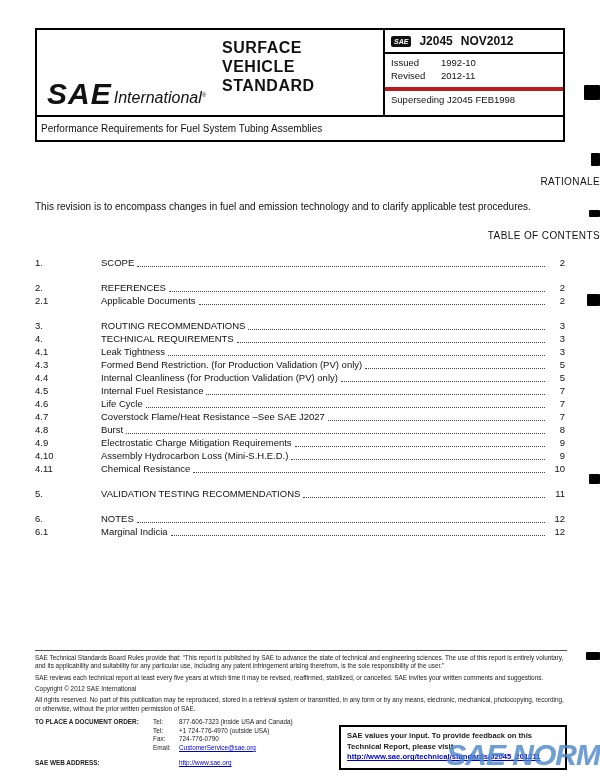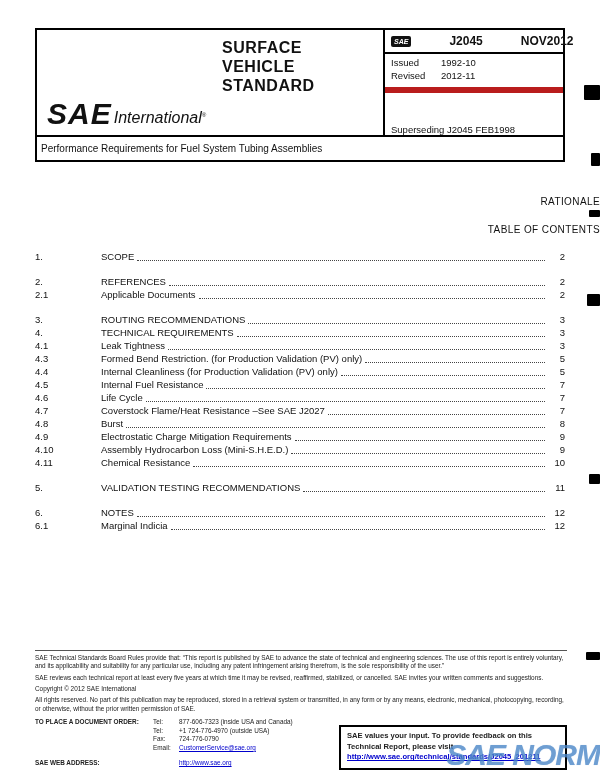--- a/index.html
+++ b/index.html
@@ -28,29 +28,29 @@
   .hdr-logo { width:175px; padding:16px 0 8px 10px; display:flex; align-items:flex-end; }
   .sae-big { font-size:30px; font-weight:700; font-style:italic; letter-spacing:1px; line-height:0.9; }
   .sae-intl { font-size:16px; font-style:italic; margin-left:2px; line-height:1.1; }
   .sae-reg { font-size:6px; vertical-align:super; }
   .hdr-doctype {
     flex:1; padding:8px 0 0 10px;
     font-size:16px; font-weight:700; line-height:1.2;
     letter-spacing:0.5px; white-space:pre-line;
   }
   .hdr-table { width:180px; border-left:2px solid #000; display:flex; flex-direction:column; }
-  .ht-r1 { border-bottom:2px solid #000; padding:4px 6px; display:flex; align-items:center; font-weight:700; font-size:12px;gap:30px; }
+  .ht-r1 { border-bottom:2px solid #000; padding:4px 6px; display:flex; align-items:center; font-weight:700; font-size:12px; }
   .sae-badge {
     display:inline-block; background:#111; color:#fff; font-size:7px; font-weight:700;
     font-style:italic; padding:2px 3px; border-radius:2px; margin-right:8px;
   }
   .ht-code { margin-right:8px; }
-  .ht-r2 { border-bottom:6px solid #b91c1c; padding:3px 6px 4px 6px; font-size:9.5px; line-height:1.35; }
+  .ht-r2 { border-bottom:4px solid #b91c1c; padding:3px 6px 4px 6px; font-size:9.5px; line-height:1.35; }
   .ht-r2 .lab { display:inline-block; width:50px; }
-  .ht-r3 { padding:3px 6px 0 6px; font-size:9.5px; flex:1;margin-top:28px; }
+  .ht-r3 { padding:3px 6px 10px 6px; font-size:9.5px; flex:1; }
   .hdr-subject { border-top:2px solid #000; text-align:left; font-size:10px; padding:6px 4px; }
 
   
   .center-head { text-align:right; font-size:10px; letter-spacing:0.4px; }
   .rationale-head { margin-top:34px; }
   .rationale-body { margin:13px 35px 0 35px; font-size:10px; line-height:1.3; }
   .toc-head { margin-top:17px; }
 
   .toc { margin:15px 35px 0 35px; }
   .toc-row { display:flex; align-items:flex-end; font-size:9.5px; line-height:13px; }
@@ -120,20 +120,21 @@
           <div><span class="lab">Issued</span><span>1992-10</span></div>
           <div><span class="lab">Revised</span><span>2012-11</span></div>
         </div>
         <div class="ht-r3">Superseding J2045 FEB1998</div>
       </div>
     </div>
     <div class="hdr-subject">Performance Requirements for Fuel System Tubing Assemblies</div>
   </div>
 
   <div class="center-head rationale-head">RATIONALE</div>
+  <div class="rationale-body">This revision is to encompass changes in fuel and emission technology and to clarify applicable test procedures.</div>
 
   <div class="center-head toc-head">TABLE OF CONTENTS</div>
   <div class="toc">
     <div class="toc-row">
         <span class="toc-num">1.</span>
         <span class="toc-title">SCOPE</span>
         <span class="toc-leader"></span>
         <span class="toc-page">2</span>
       </div>
     <div class="toc-row gap">

